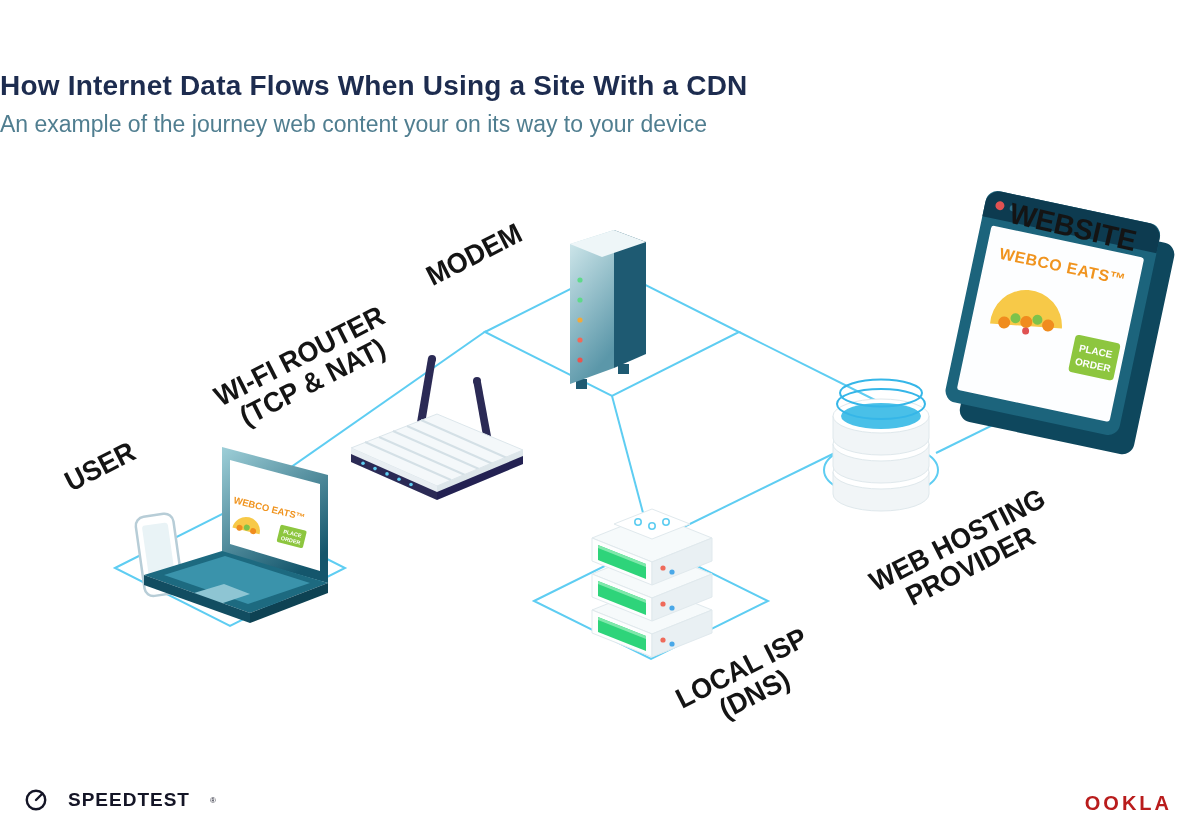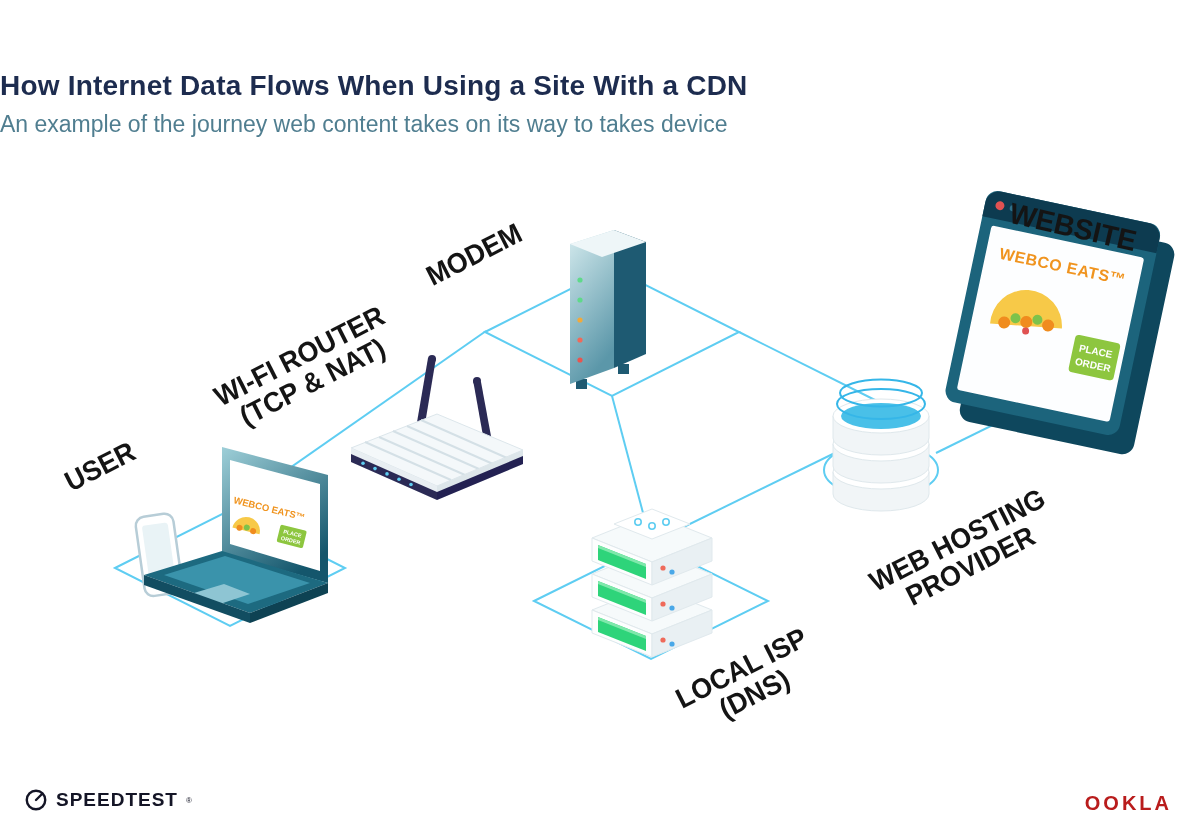--- a/index.html
+++ b/index.html
@@ -19,34 +19,34 @@
   .iso-label span{display:block;}
   .lbl-user{left:40px;top:452px;width:120px;font-size:28px;}
   .lbl-router{left:191px;top:340px;width:230px;font-size:28px;}
   .lbl-modem{left:409px;top:240px;width:130px;font-size:28px;}
   .lbl-isp{left:658px;top:652px;width:180px;font-size:28px;}
   .lbl-hosting{left:844px;top:524px;width:240px;font-size:28px;}
   .lbl-website{left:998px;top:212px;width:150px;font-size:29px;transform:rotate(13deg) scaleX(0.98);}
   
   .website-node{transform:rotate(12deg);}
   
-  .footer-left{position:absolute;left:24px;top:788px;display:flex;align-items:center;gap:8px;z-index:4;}
+  .footer-left{position:absolute;left:24px;top:788px;display:flex;align-items:center;gap:20px;z-index:4;}
   .footer-left .word{font-size:19px;font-weight:bold;color:#141526;letter-spacing:1px;}
   .footer-left sup{font-size:8px;color:#141526;}
   .footer-right{position:absolute;right:28px;top:792px;font-size:20px;font-weight:bold;
                 color:#b91c1c;letter-spacing:3px;z-index:4;}
 </style>
 </head>
 <body>
 
 <div class="canvas">
 
   <div class="hdr">
     <h1>How Internet Data Flows When Using a Site With a CDN</h1>
-    <p>An example of the journey web content takes on its way to takes device</p>
+    <p>An example of the journey web content your on its way to your device</p>
   </div>
 
   <svg class="connectors" width="1200" height="836" viewBox="0 0 1200 836">
     <g fill="none" stroke="#5ecdf2" stroke-width="2">
       <polygon points="115,568 230,510 345,568 230,626"></polygon>
       <line x1="231" y1="509" x2="486" y2="331"></line>
       <polygon points="485,332 612,268 739,332 612,396"></polygon>
       <line x1="612" y1="396" x2="651" y2="543"></line>
       <polygon points="534,601 651,543 768,601 651,659"></polygon>
       <line x1="651" y1="543" x2="845" y2="448"></line>

